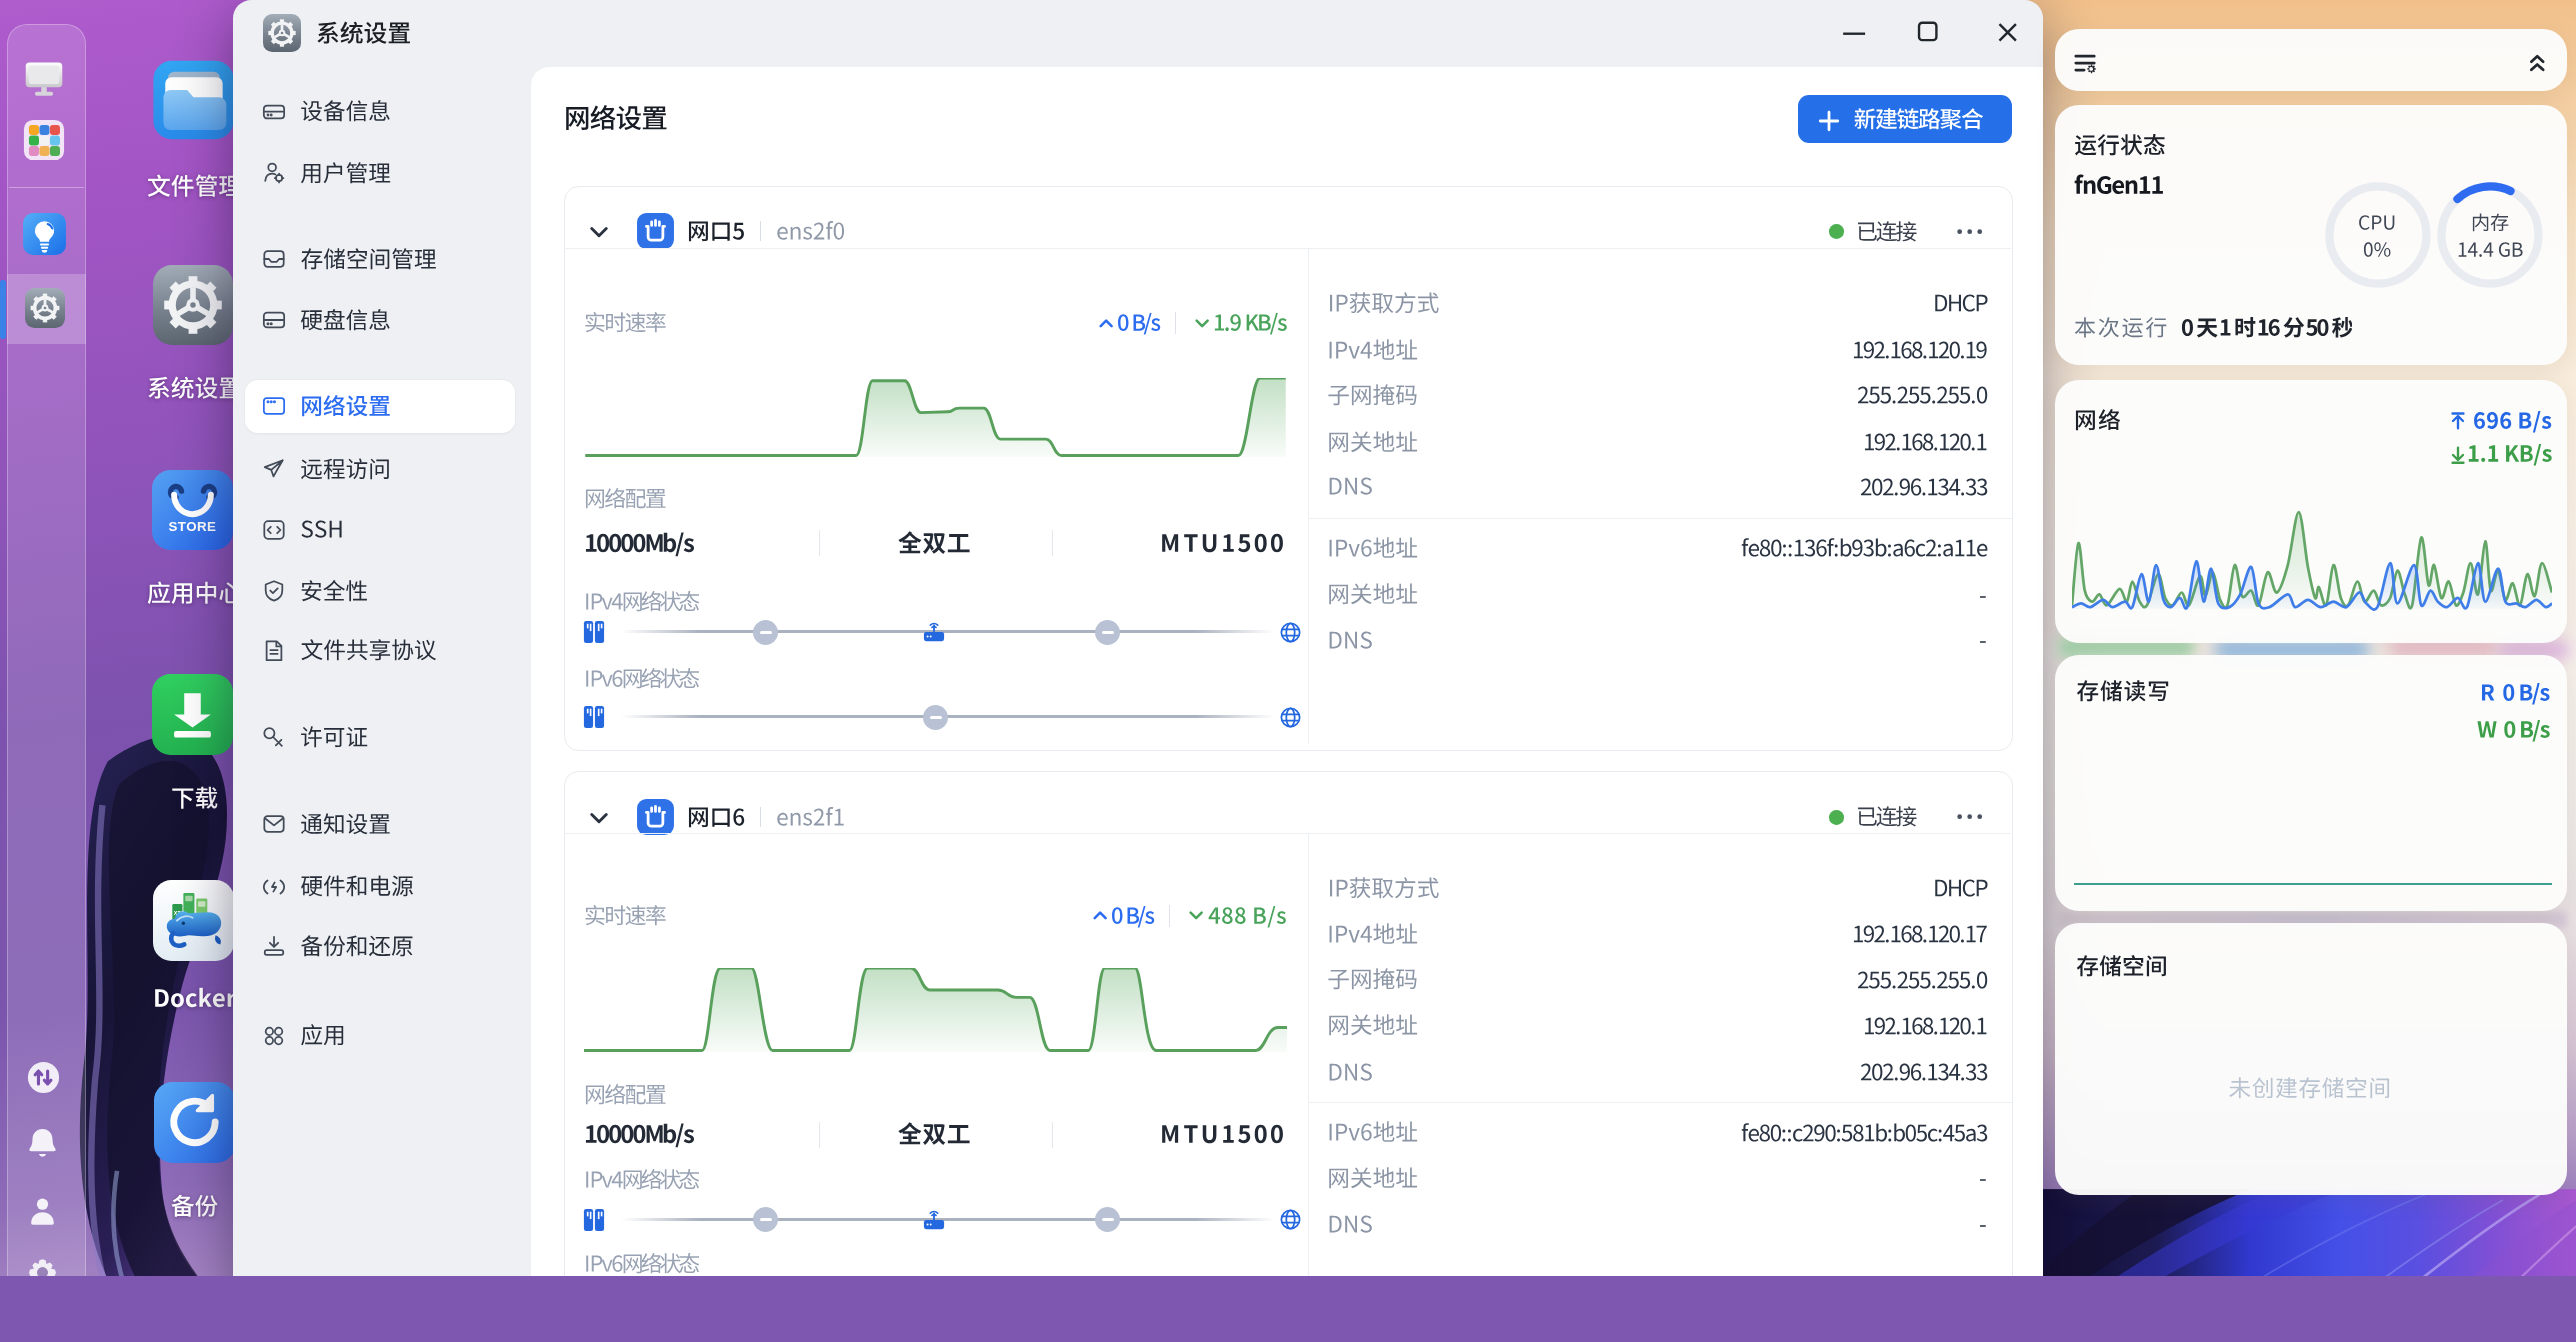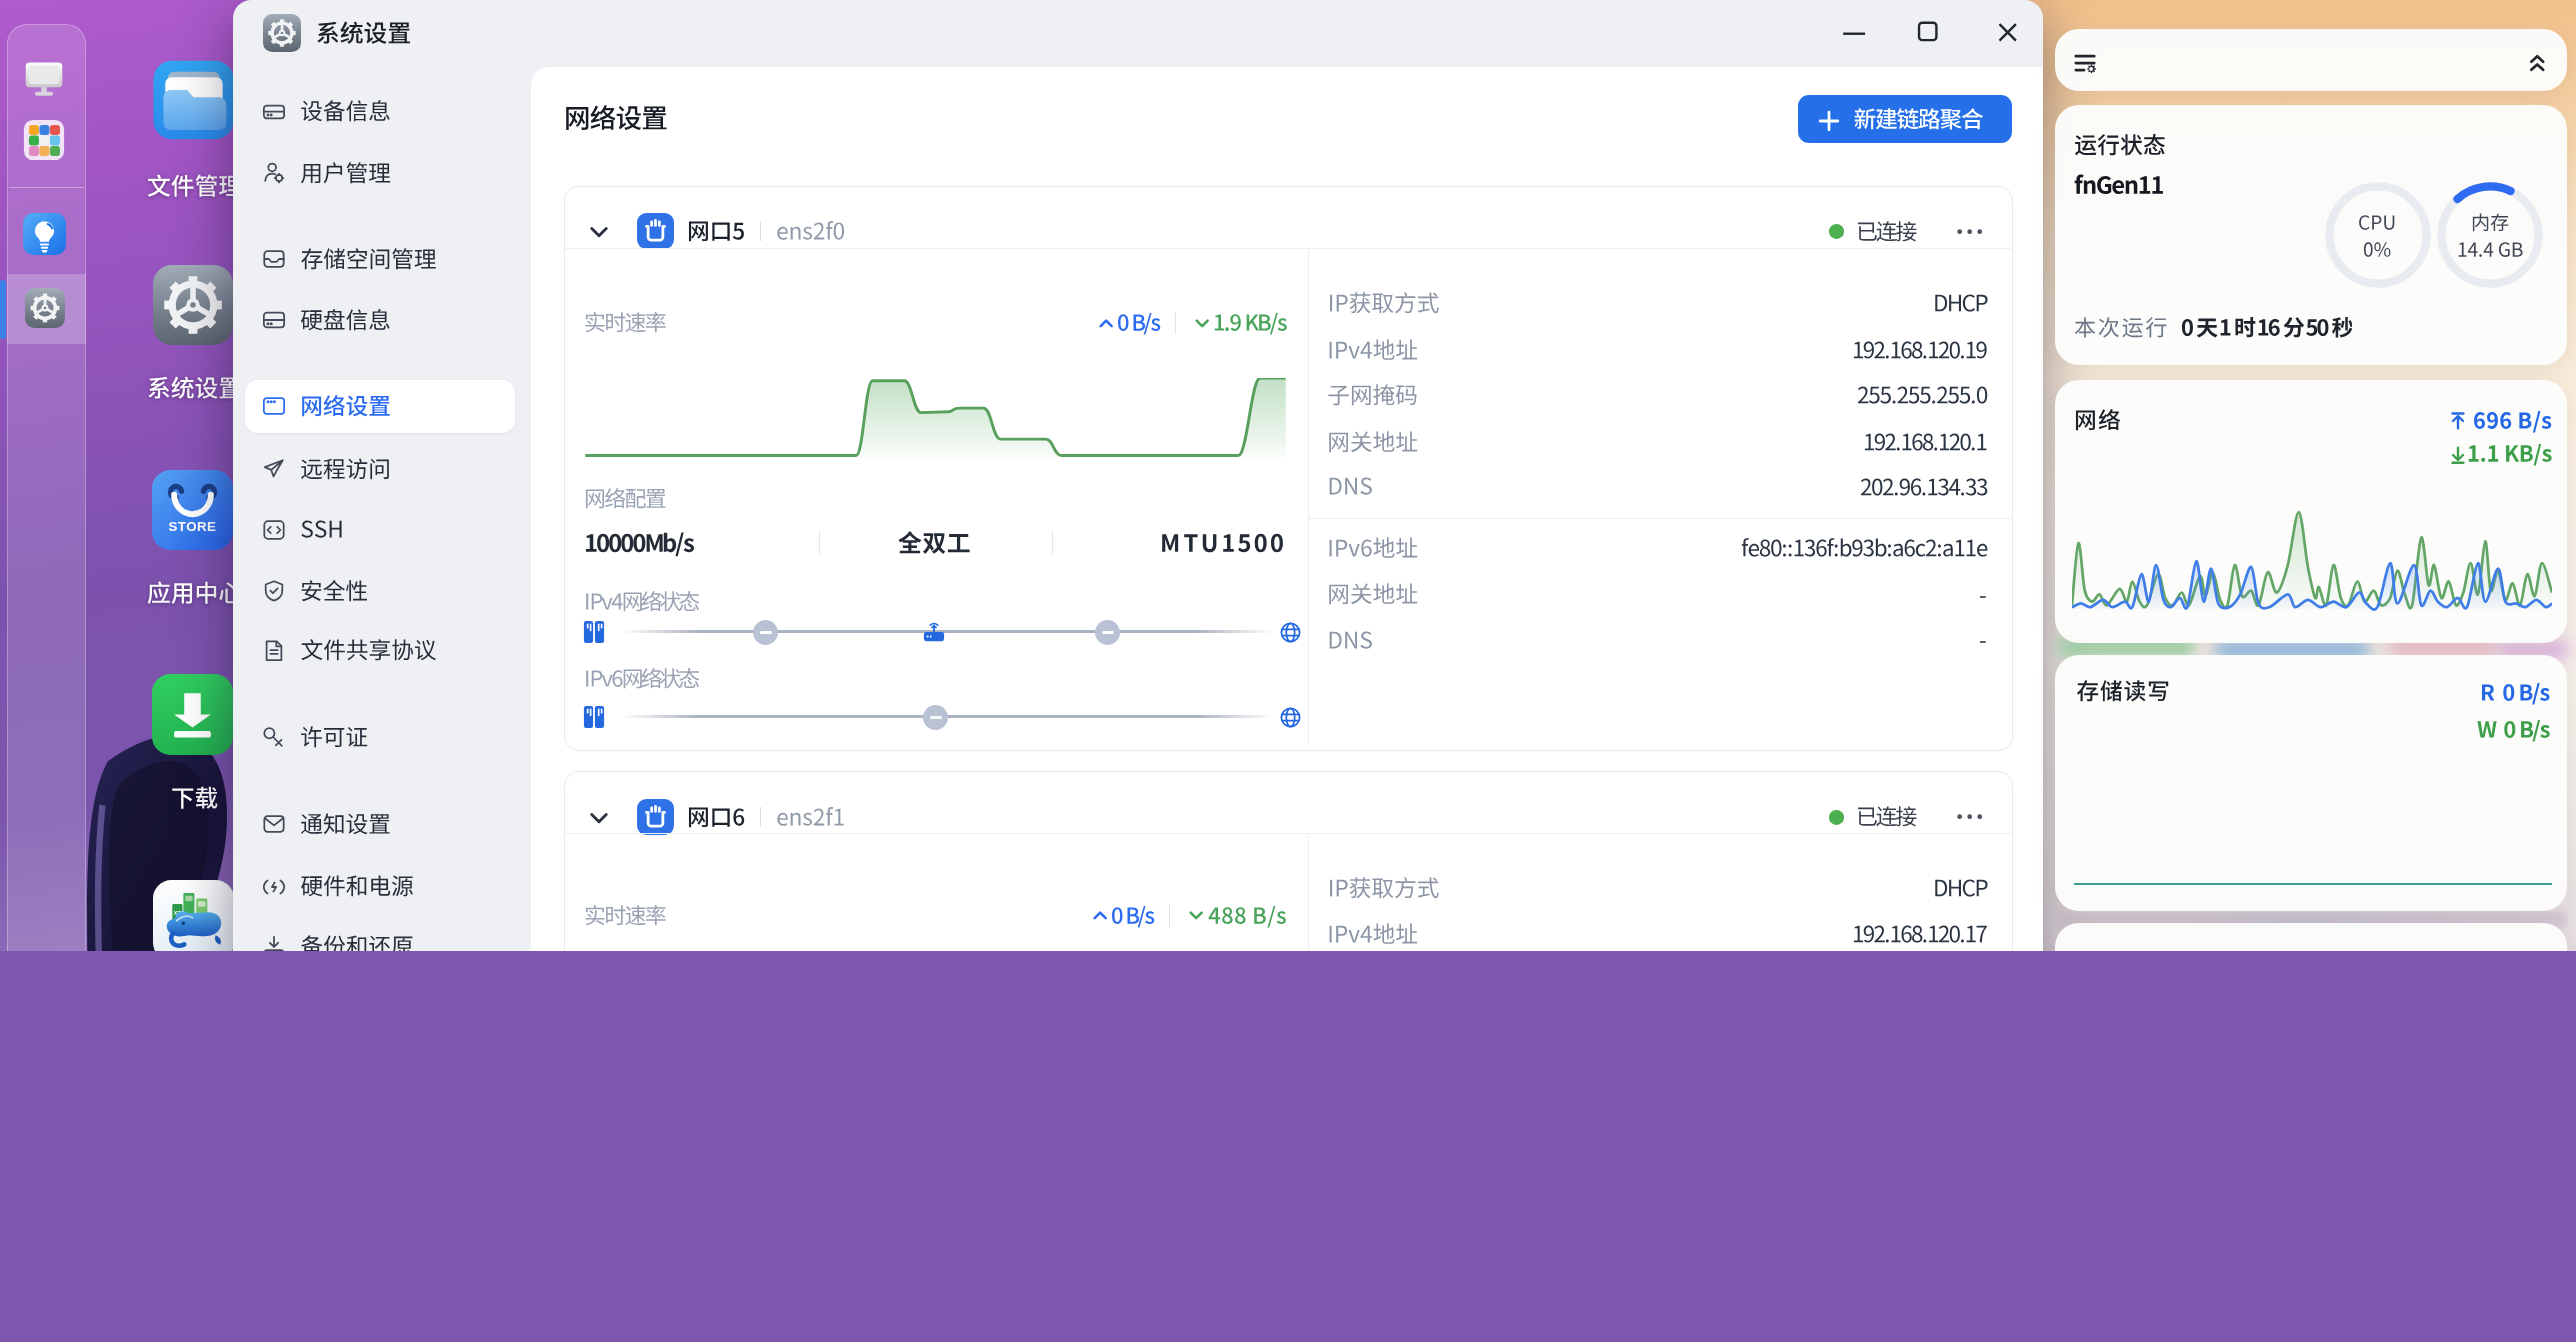--- a/index.html
+++ b/index.html
@@ -1,15 +1,15 @@
 <!DOCTYPE html>
 <html style="font-size:14.6px"><head><meta charset="utf-8"><style>
 *{margin:0;padding:0;box-sizing:border-box}
 html,body{width:2576px;height:1343px;overflow:hidden;background:#7e57b0;font-family:"Liberation Sans",sans-serif}
-#screen{position:absolute;inset:0;width:2576px;height:951px;overflow:hidden}
+#screen{position:absolute;inset:0;width:2576px;height:1276px;overflow:hidden}
 .abs{position:absolute}
 </style></head><body>
 <div id="screen">
 
 <div class="abs" style="inset:0;background:
  linear-gradient(172deg,#af5ccd 0%,#a355c5 12%,#9154bb 28%,#7d52ae 45%,#7b55ad 62%,#8e6cb8 74%,#b696cc 84%,#ddc6e2 93%,#f2e7ef 100%)"></div>
 <svg class="abs" style="left:0;top:567px" width="384" height="776" viewBox="0 0 420 848">
  <defs>
   <linearGradient id="wdk" x1="0" y1="0" x2="0.4" y2="1">
    <stop offset="0" stop-color="#262355"></stop>

